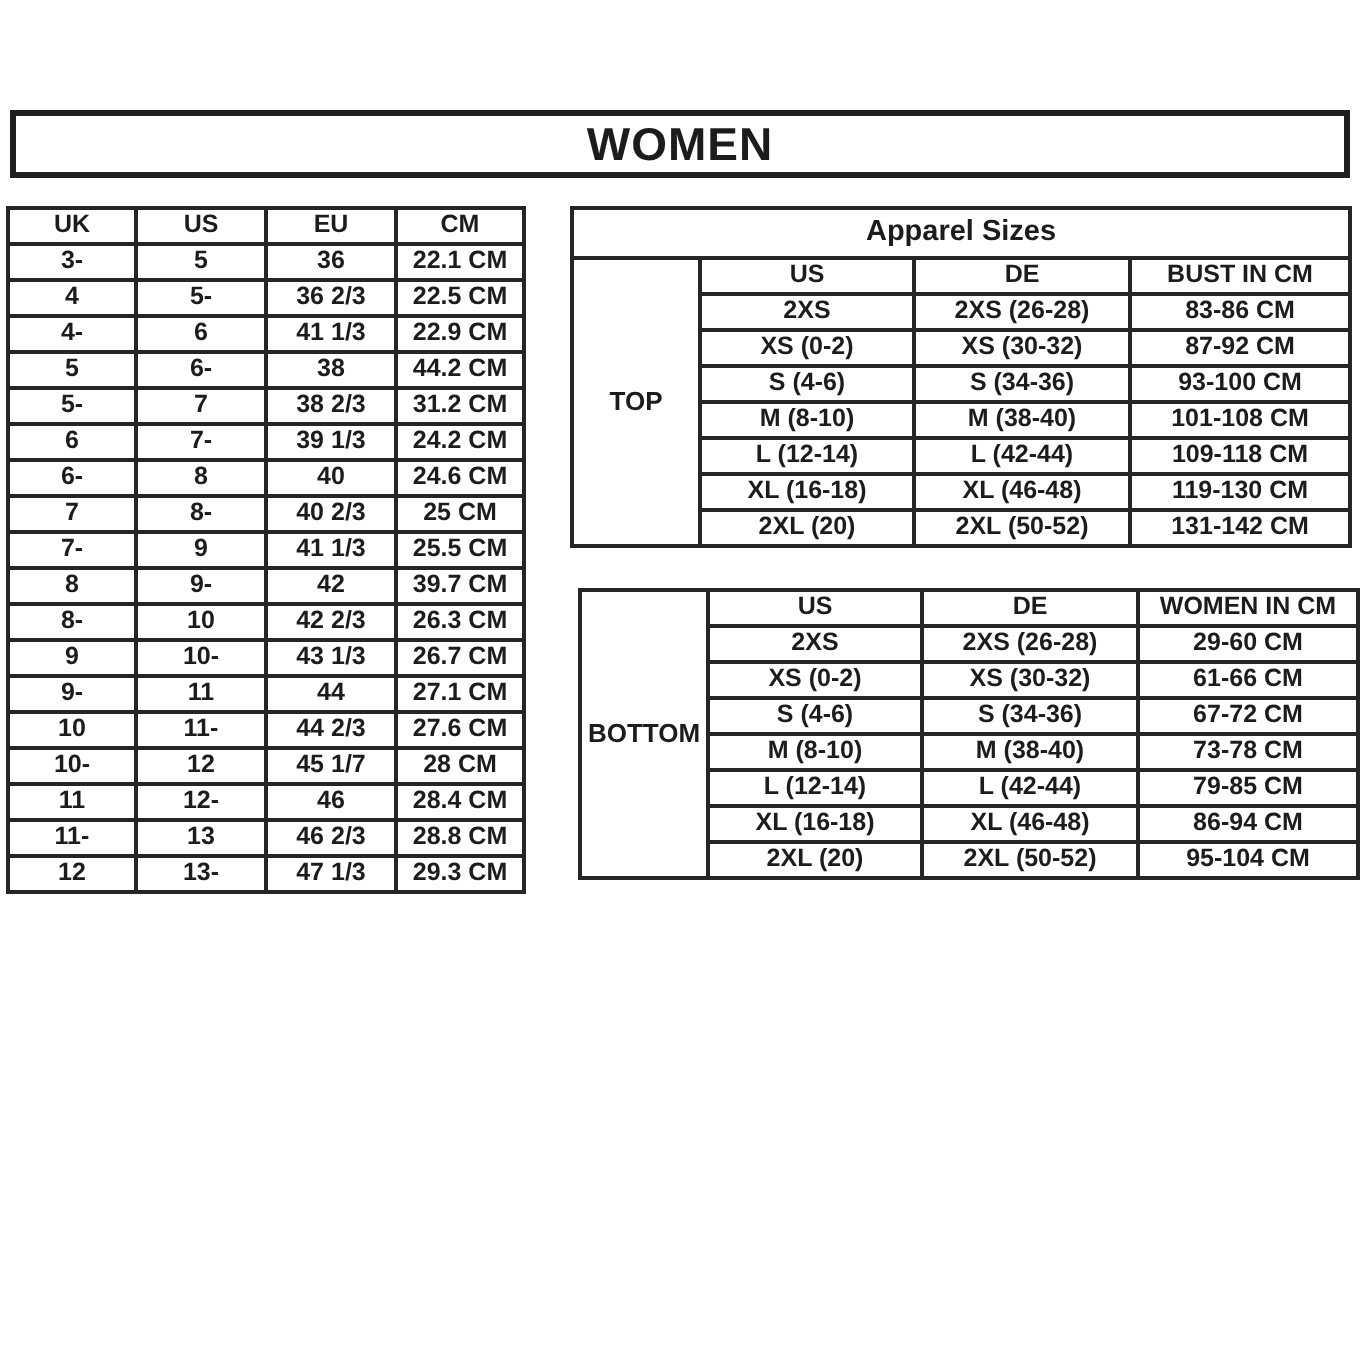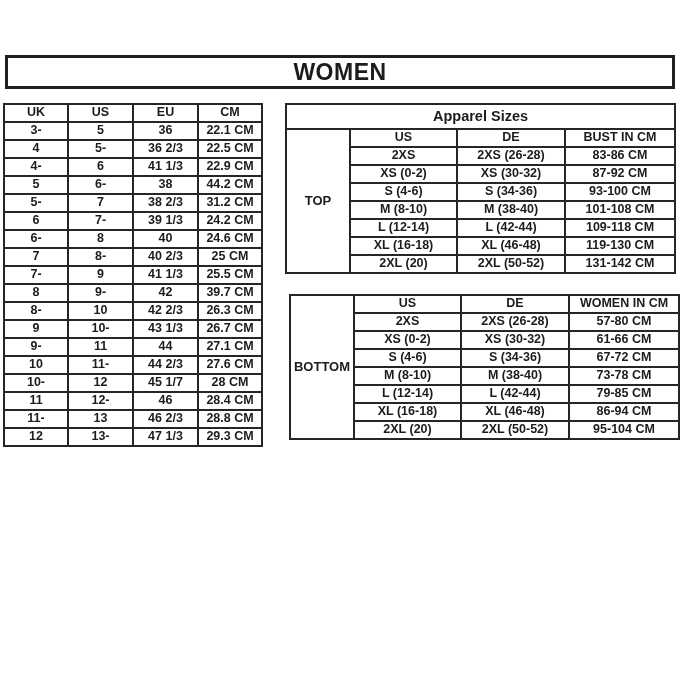--- a/index.html
+++ b/index.html
@@ -260,21 +260,21 @@
     <tbody>
       <tr>
         <td rowspan="8" class="side-label-cell">BOTTOM</td>
         <td>US</td>
         <td>DE</td>
         <td>WOMEN IN CM</td>
       </tr>
     <tr>
           <td>2XS</td>
           <td>2XS (26-28)</td>
-          <td>57-80 CM</td>
+          <td>29-60 CM</td>
         </tr>
         <tr>
           <td>XS (0-2)</td>
           <td>XS (30-32)</td>
           <td>61-66 CM</td>
         </tr>
         <tr>
           <td>S (4-6)</td>
           <td>S (34-36)</td>
           <td>67-72 CM</td>

